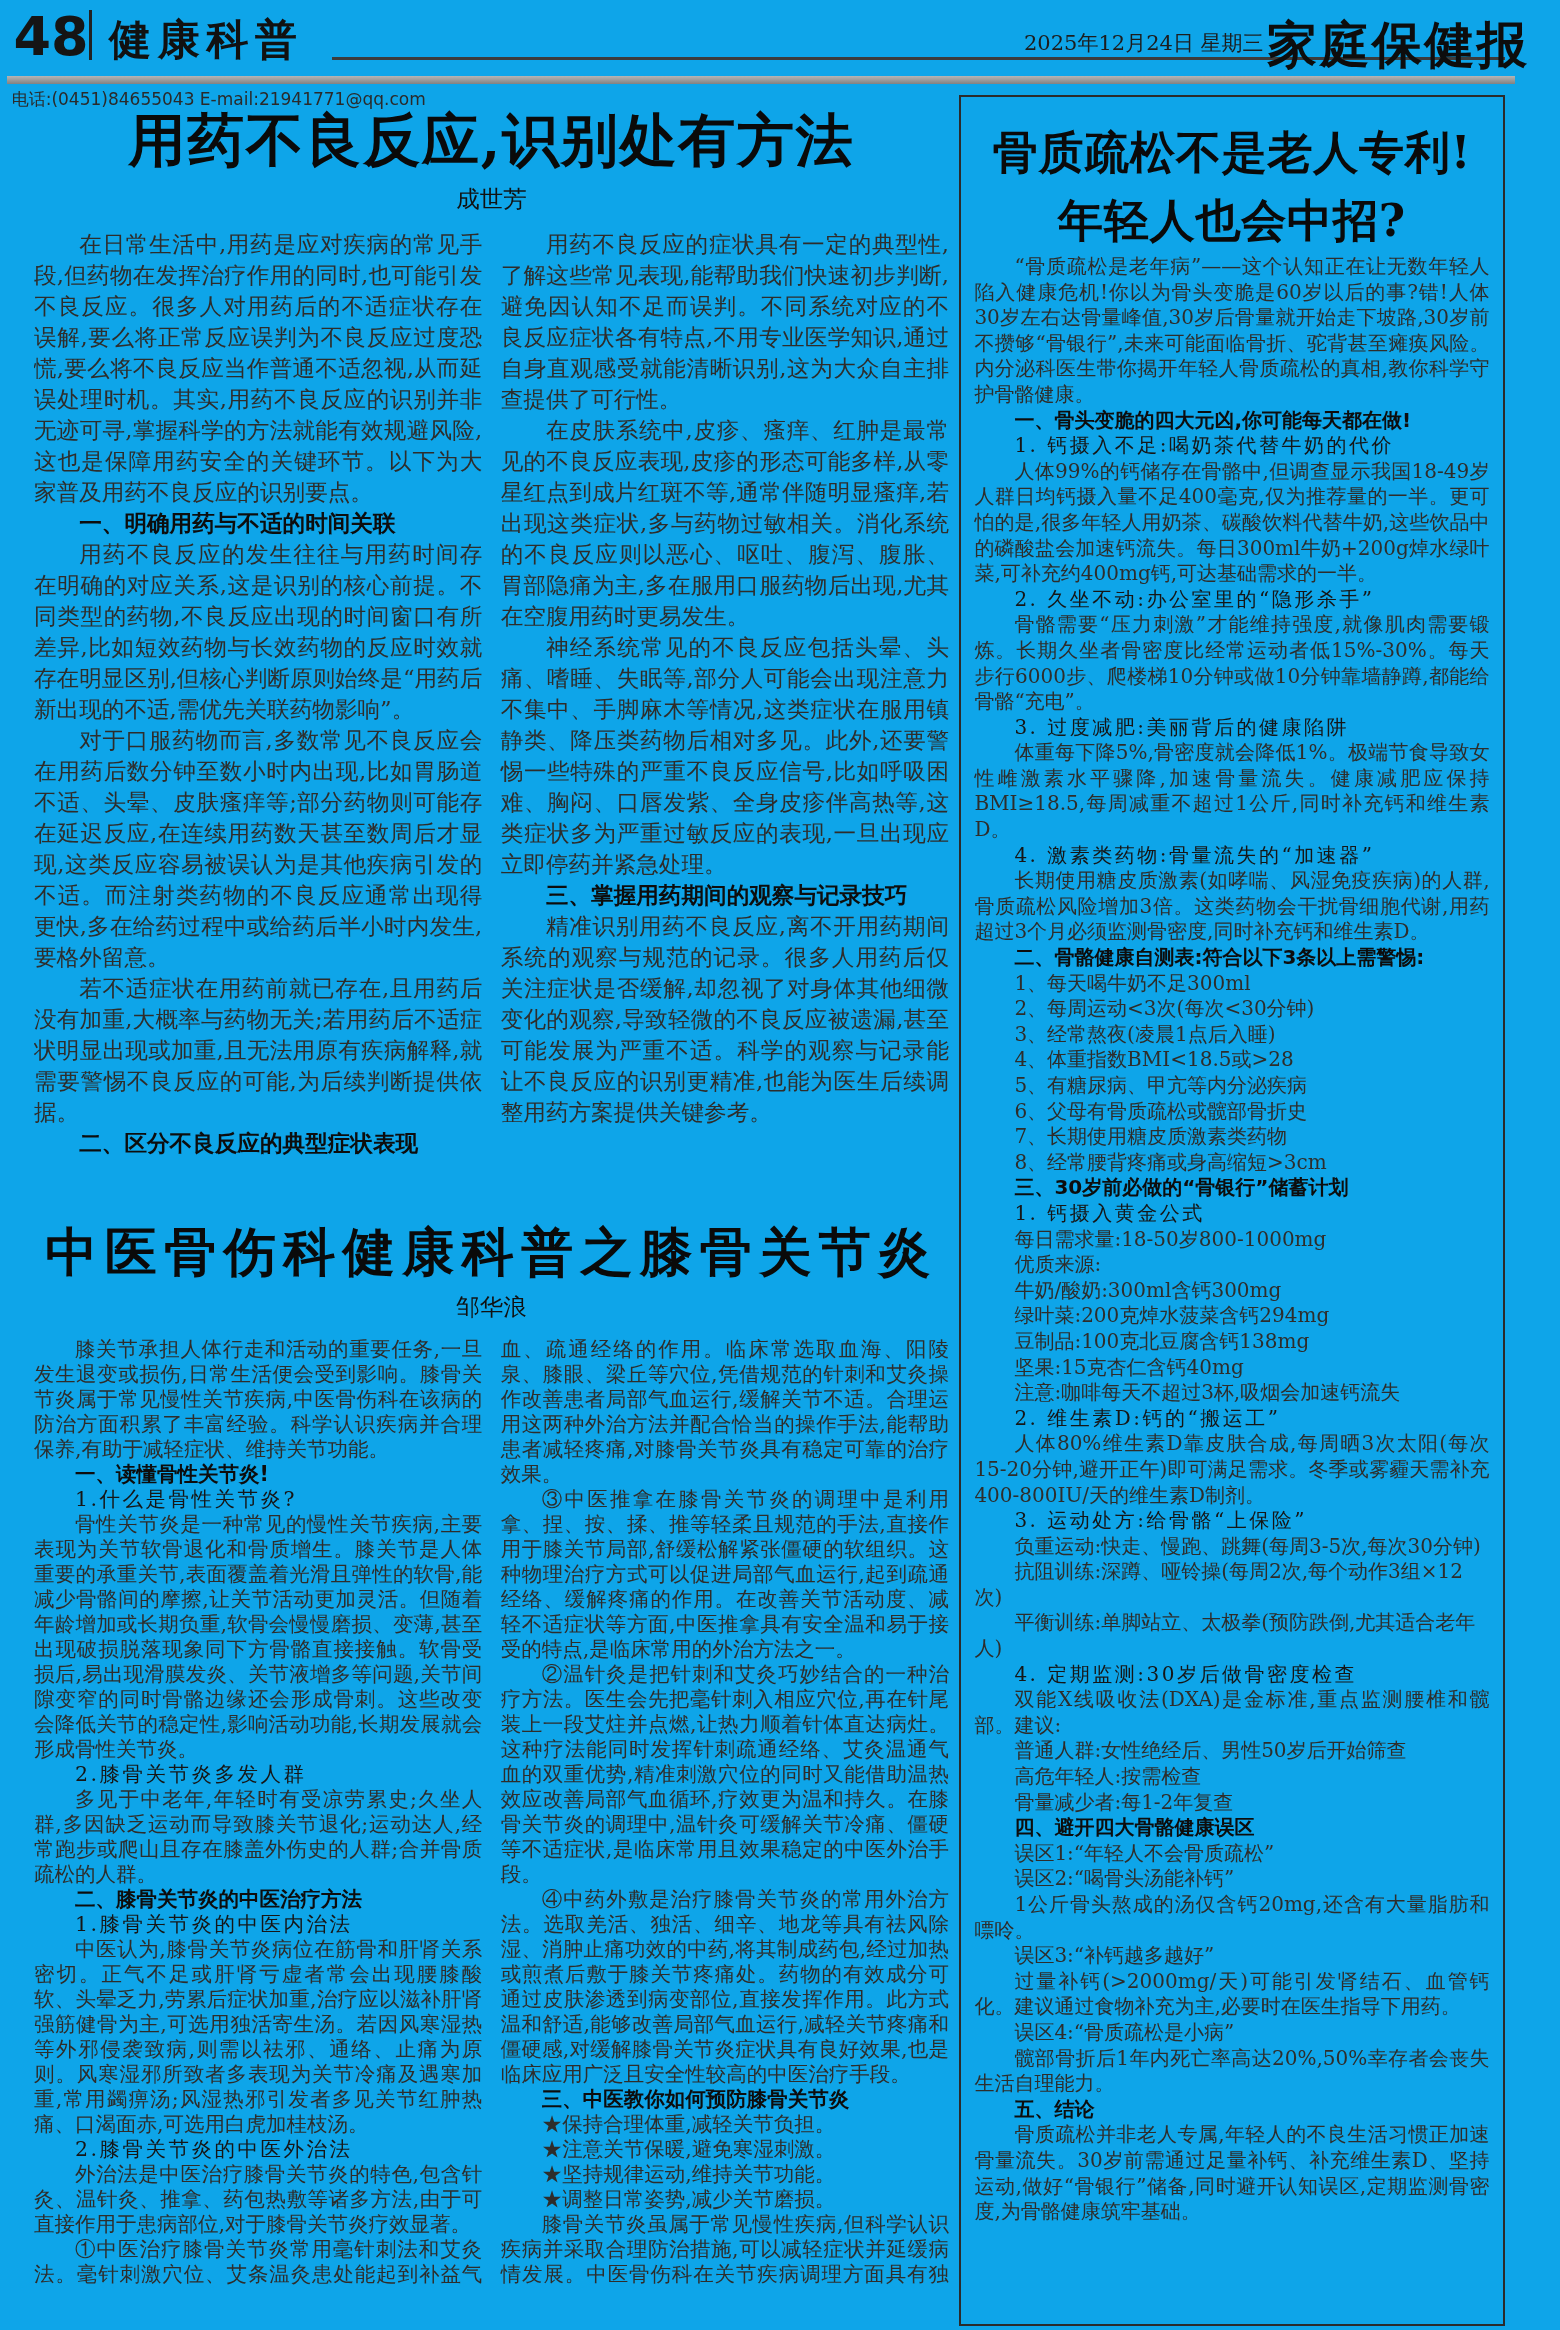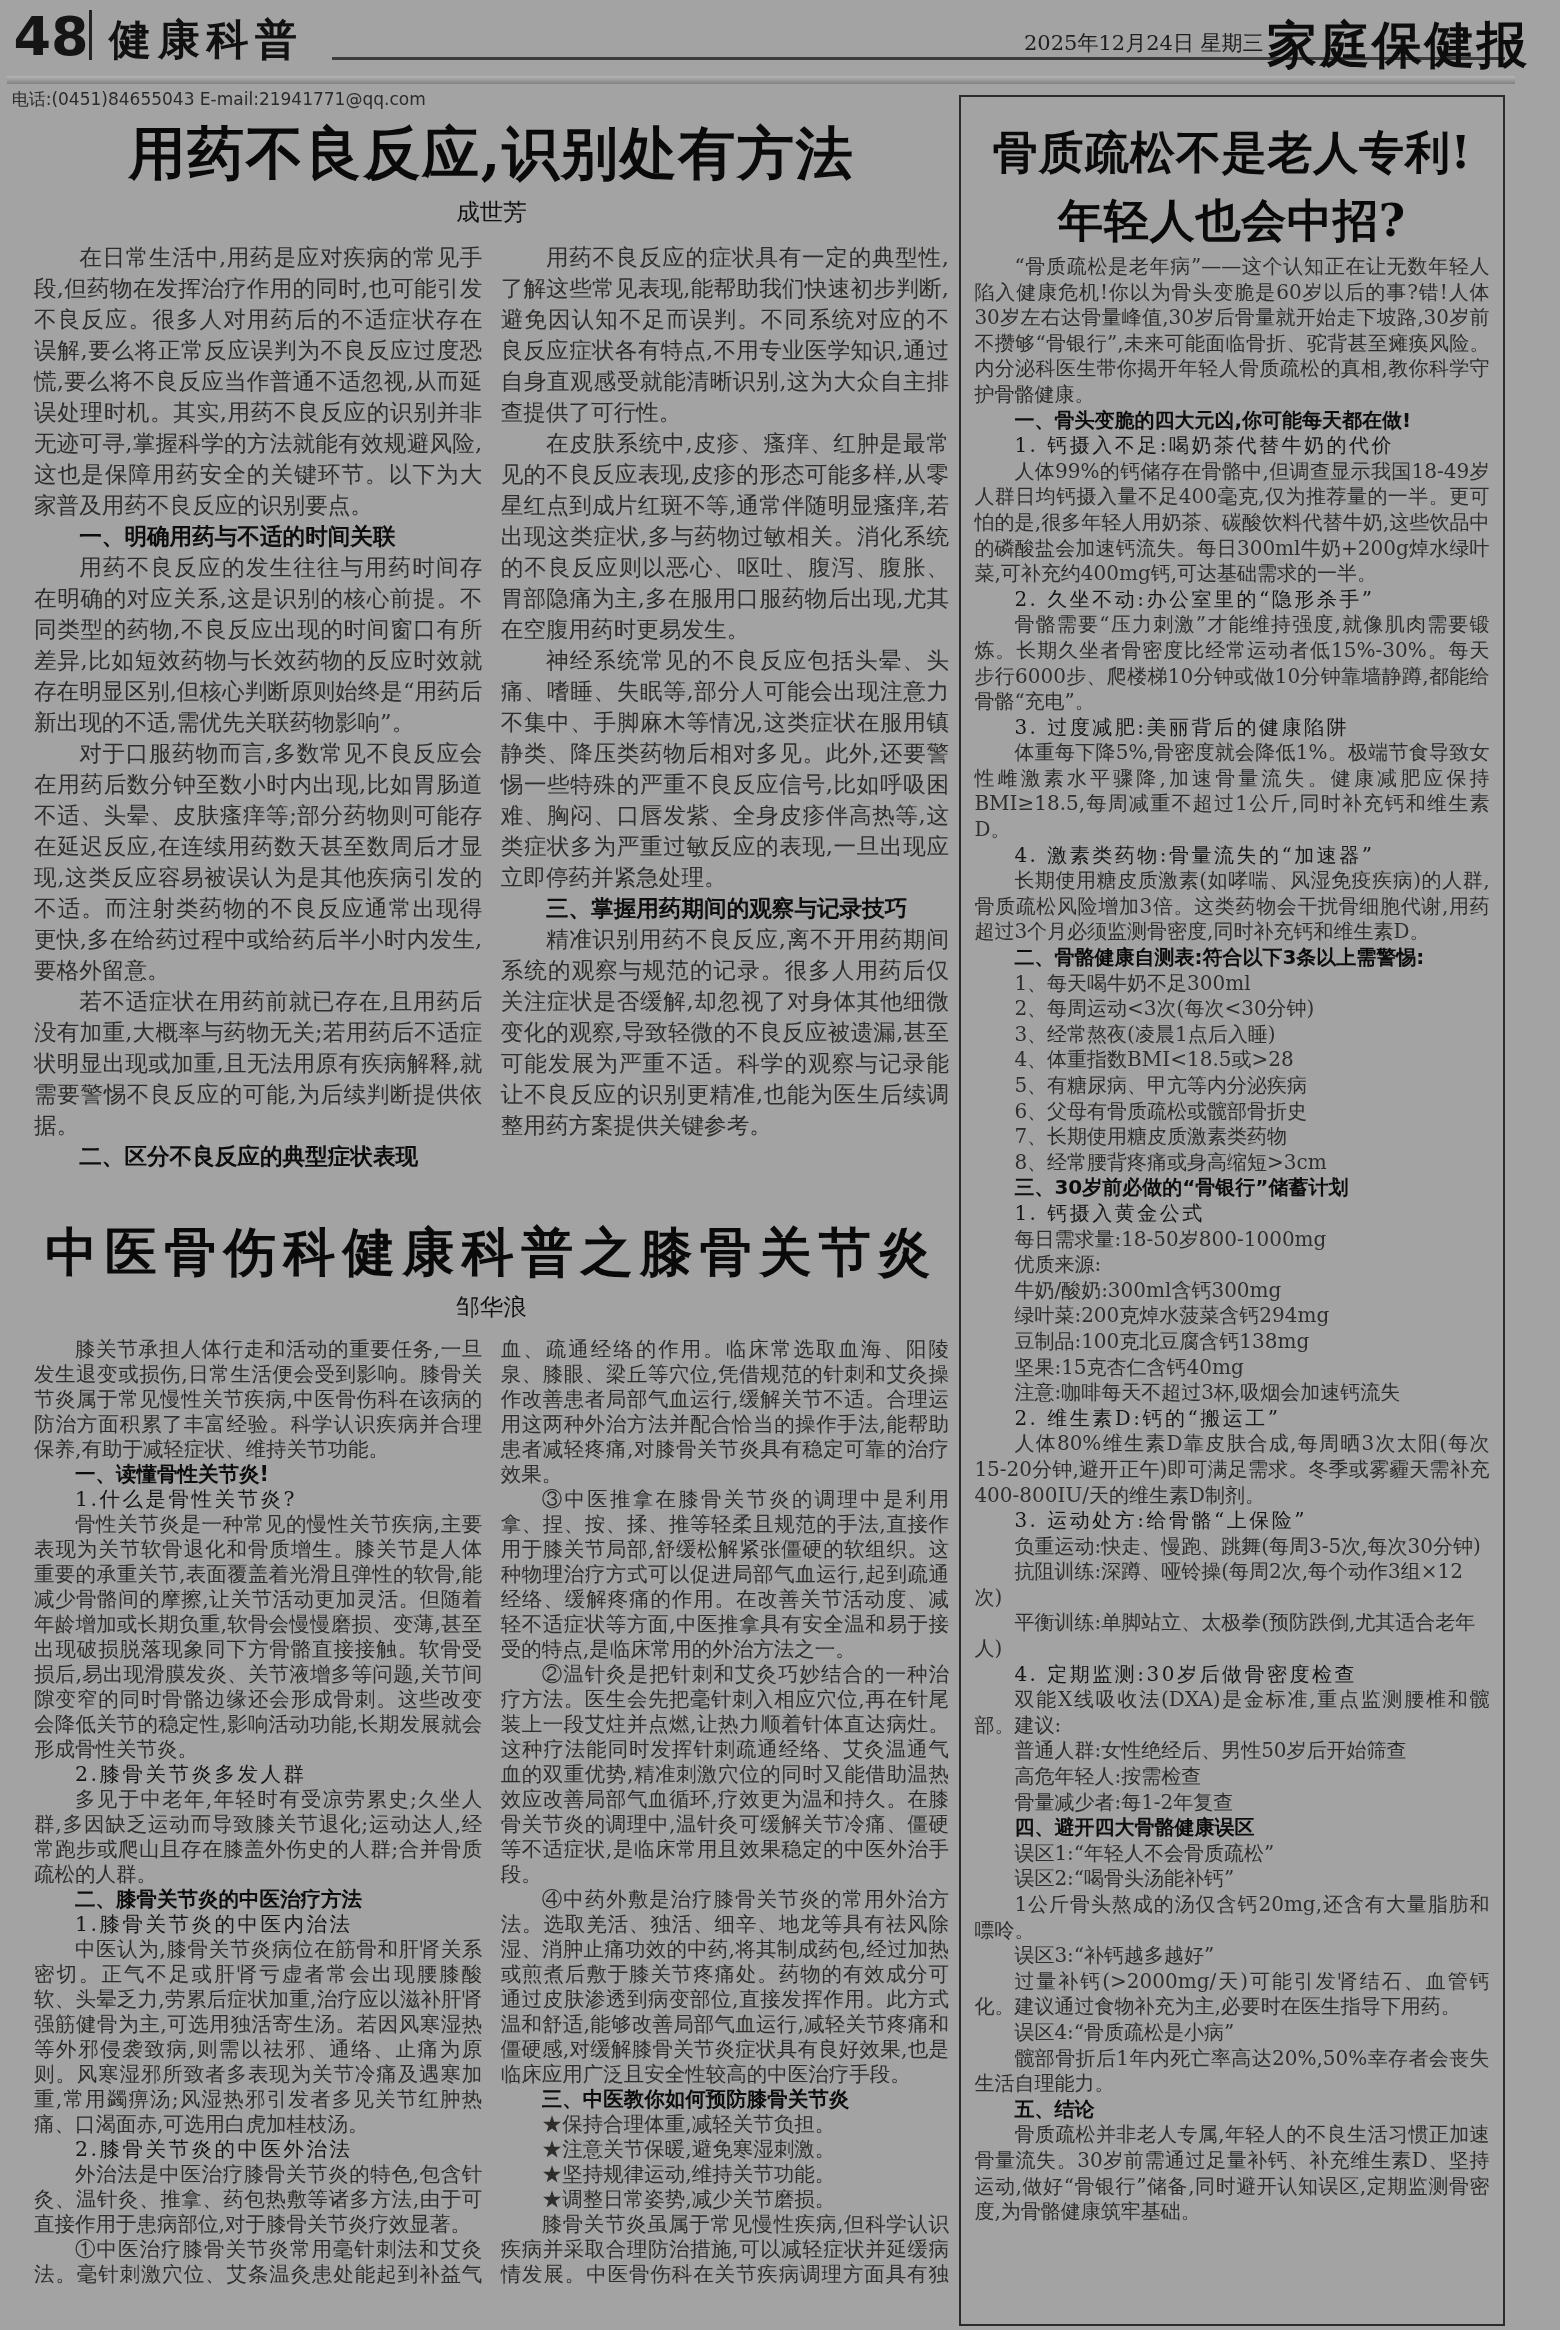--- a/index.html
+++ b/index.html
@@ -1,34 +1,34 @@
 <!DOCTYPE html>
 <html style="font-size:13.4px"><head>
 <meta charset="utf-8">
 <style>
   html,body{margin:0;padding:0;background:#d8d6d2;}
-  .page{position:relative;width:1560px;height:2330px;background:#a3a3a3;
+  .page{position:relative;width:1560px;height:2330px;background:#0ea5e9;
         font-family:"DejaVu Serif","Liberation Serif",serif;color:#2e2d2b;overflow:hidden;}
   
   .page-num{position:absolute;left:13.4px;top:10px;font-size:54px;font-weight:700;
             font-family:"DejaVu Sans","Liberation Sans",sans-serif;color:#151515;line-height:1;}
   .vbar{position:absolute;left:89px;top:10px;width:2.5px;height:50px;background:#222;}
   .section-title{position:absolute;left:109px;top:11.7px;font-size:42px;font-weight:700;
                  color:#111;letter-spacing:6.7px;}
   .hline{position:absolute;left:332px;top:57px;width:1173px;height:2.5px;background:#3c3c3c;}
   .issue-date{position:absolute;left:1024px;top:28.5px;font-size:21px;color:#1d1d1d;}
   .paper-name{position:absolute;left:1267px;top:11.7px;font-size:50px;font-weight:700;
               color:#0d0d0d;letter-spacing:2.5px;}
   .graybar{position:absolute;left:6.7px;top:76px;width:1508px;height:7.5px;
            background:linear-gradient(#b5b5b5,#828282);}
   .contact{position:absolute;left:11.7px;top:88px;font-size:17px;color:#2a2a2a;
            font-family:"DejaVu Sans","Liberation Sans",sans-serif;}
   
   .art{position:absolute;overflow:hidden;}
-  .art1{left:34px;top:111px;width:915px;height:1098px;}
+  .art1{left:34px;top:98px;width:915px;height:1098px;}
   .art2{left:34px;top:1213px;width:915px;height:1110px;}
   .art h1{margin:5px 0 3.4px;text-align:center;font-weight:700;color:#0a0a0a;}
   .art1 h1{font-size:57px;letter-spacing:1.7px;}
   .art2 h1{font-size:52px;letter-spacing:7.5px;}
   .art-author{text-align:center;font-size:23.5px;color:#111;margin:0 0 13.4px;
               font-family:Liberation Mono, monospace;}
   .cols{column-gap:18.4px;column-count:2;text-align:justify;overflow:hidden;}
   .a1body{height:945px;font-size:22.6px;line-height:31px;}
   .a2body{height:962px;font-size:20.5px;line-height:25px;}
   

